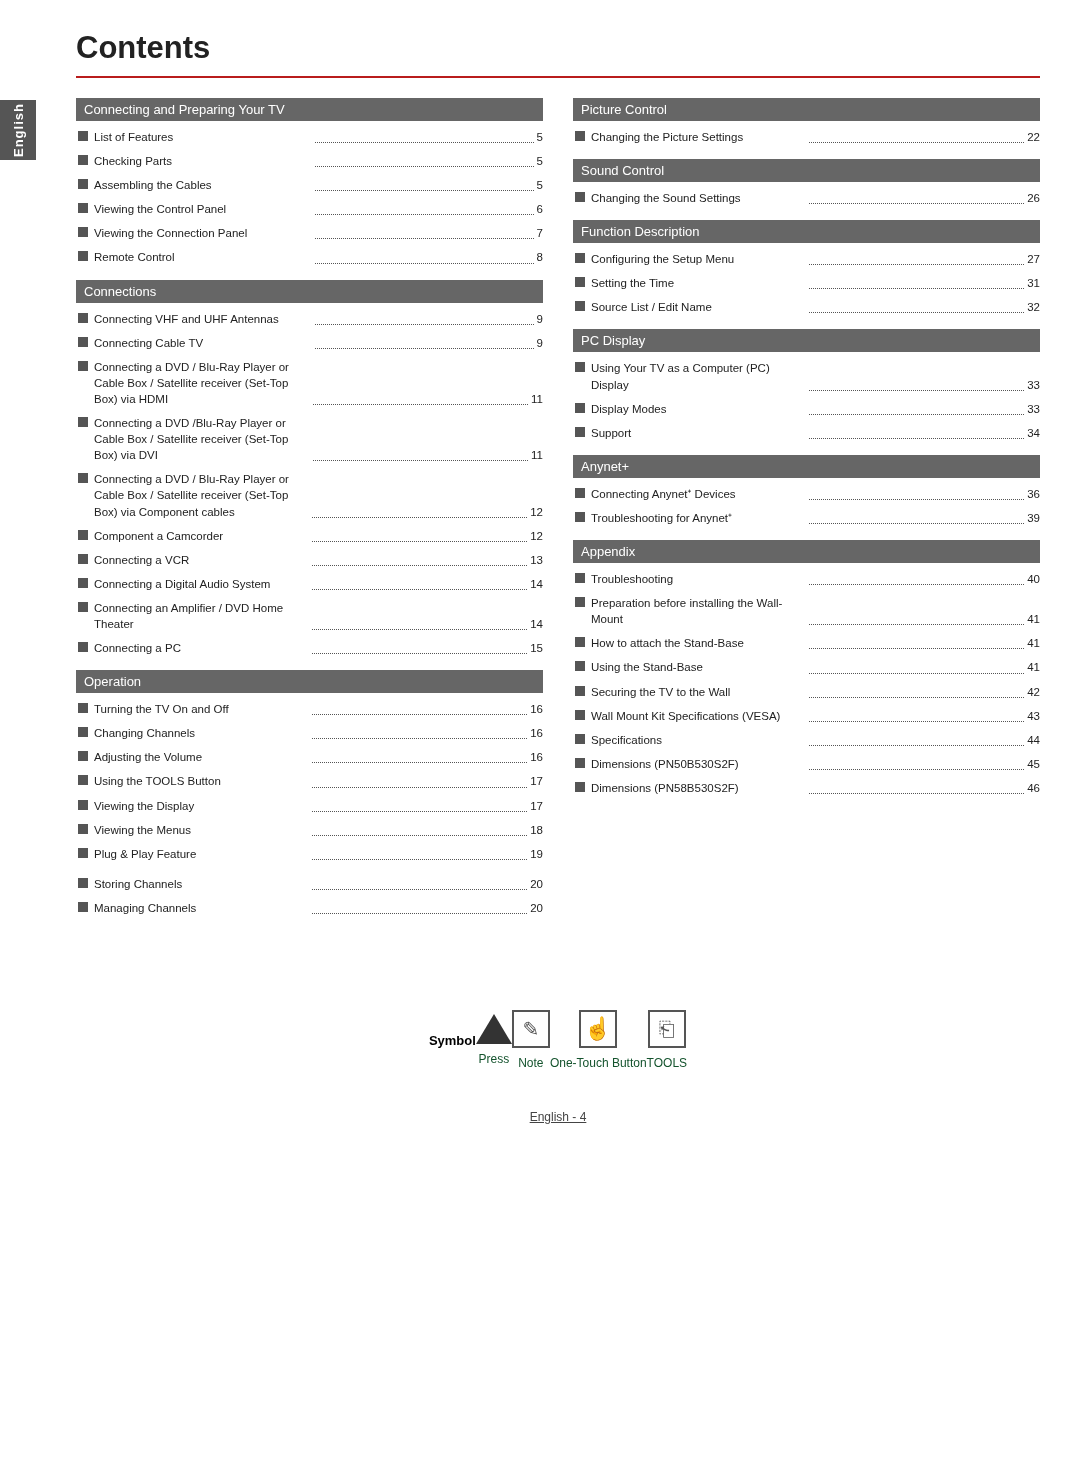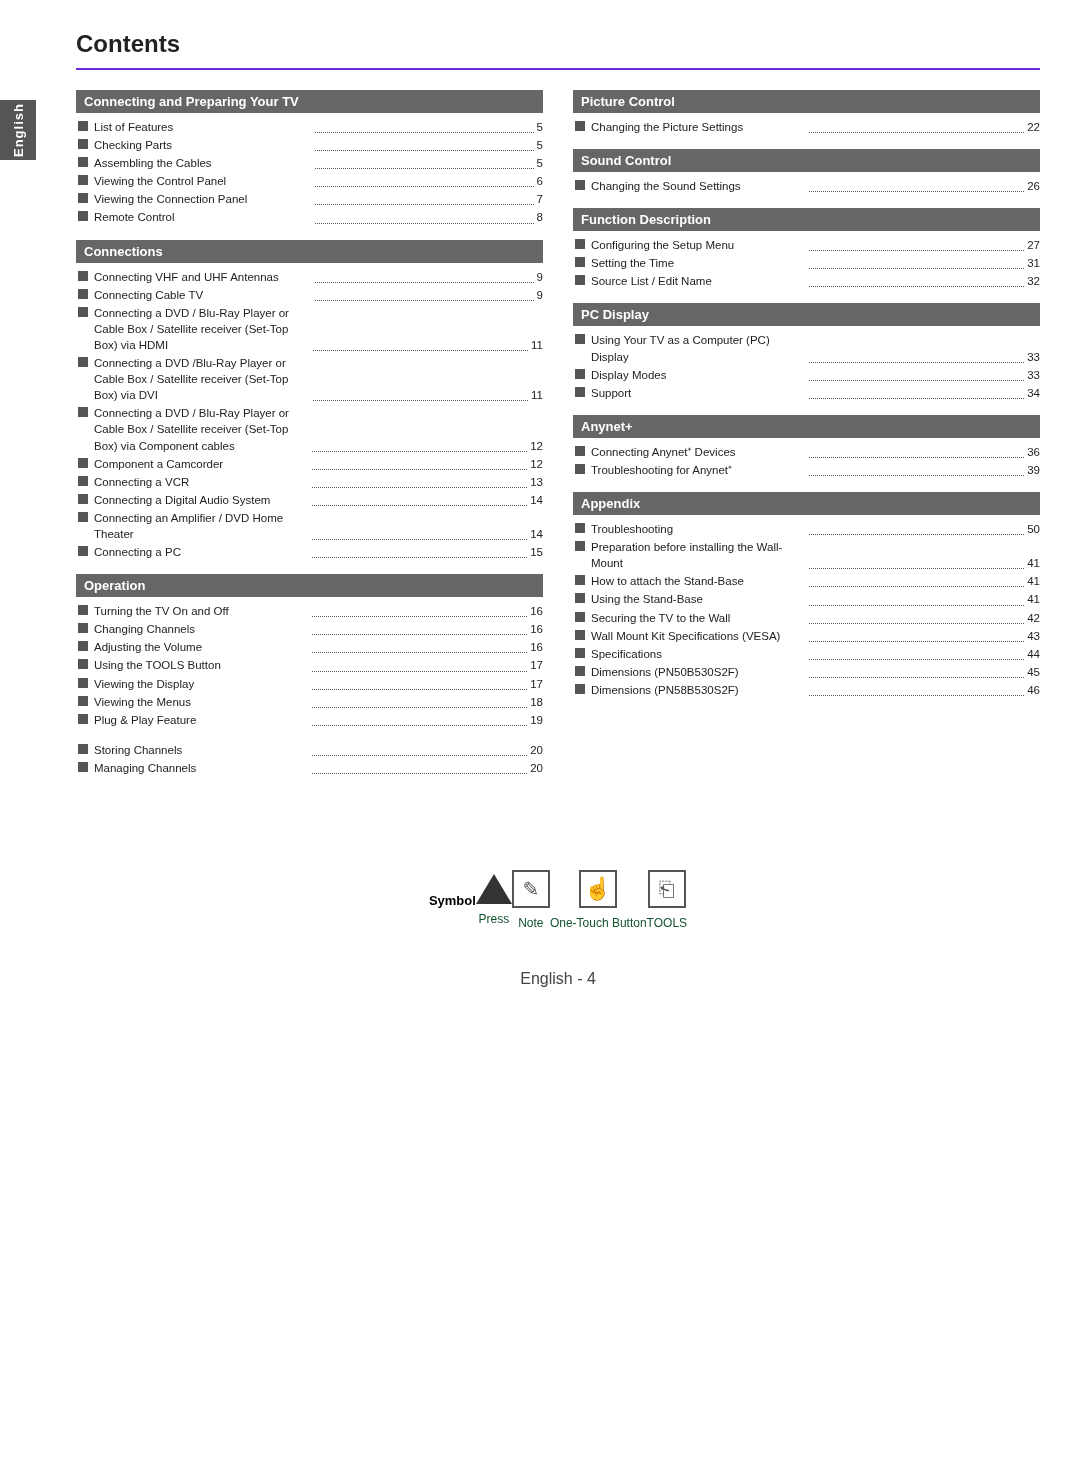--- a/index.html
+++ b/index.html
@@ -35,56 +35,57 @@
       height: 60px;
       display: flex;
       align-items: center;
       justify-content: center;
     }
     .content-area {
       margin-left: 36px;
       padding: 30px 40px 40px 40px;
     }
     h1.title {
-      font-size: 24px;
+      font-size: 31px;
       font-weight: bold;
-      border-bottom: 2px solid #6d28d9;
+      border-bottom: 2px solid #b91c1c;
       padding-bottom: 10px;
       margin-bottom: 20px;
       color: #222;
     }
     .two-col {
       display: flex;
       gap: 30px;
     }
     .col {
       flex: 1;
     }
     .section {
       margin-bottom: 14px;
     }
     .section-header {
       background: #666;
       color: #fff;
       font-size: 13px;
-      font-weight: bold;
+      font-weight: normal;
       padding: 4px 8px;
       margin-bottom: 6px;
     }
     .section-items {
       list-style: none;
       padding: 0 0 0 2px;
     }
     .section-items li {
       font-size: 11.5px;
       color: #222;
       display: flex;
       align-items: flex-start;
       margin-bottom: 2px;
       line-height: 1.4;
+      margin-top: 8px;
     }
     .bullet {
       display: inline-block;
       width: 10px;
       height: 10px;
       background: #555;
       flex-shrink: 0;
       margin-right: 6px;
       margin-top: 2px;
     }
@@ -119,22 +120,23 @@
       align-items: center;
       gap: 8px;
     }
     .symbol-label {
       font-size: 12px;
       color: #14532d;
     }
     .footer {
       text-align: center;
       margin-top: 40px;
-      font-size: 16px;
+      font-size: 12px;
       color: #444;
+      text-decoration: underline;
     }
   </style>
 </head>
 <body>
 
 <div class="page">
   <div class="sidebar-label">English</div>
   <div class="content-area">
     <h1 class="title">Contents</h1>
     <div class="two-col">
@@ -468,21 +470,21 @@
             </ul>
           </div>
           <div class="section">
             <div class="section-header">Appendix</div>
             <ul class="section-items">
               <li>
                 <span class="bullet"></span>
                 <span class="item-text">
                   <span class="item-label">Troubleshooting</span>
                   <span class="dots"></span>
-                  <span class="page-num">50</span>
+                  <span class="page-num">40</span>
                 </span>
               </li>
               <li>
                 <span class="bullet"></span>
                 <span class="item-text">
                   <span class="item-label">Preparation before installing the Wall-Mount</span>
                   <span class="dots"></span>
                   <span class="page-num">41</span>
                 </span>
               </li>

